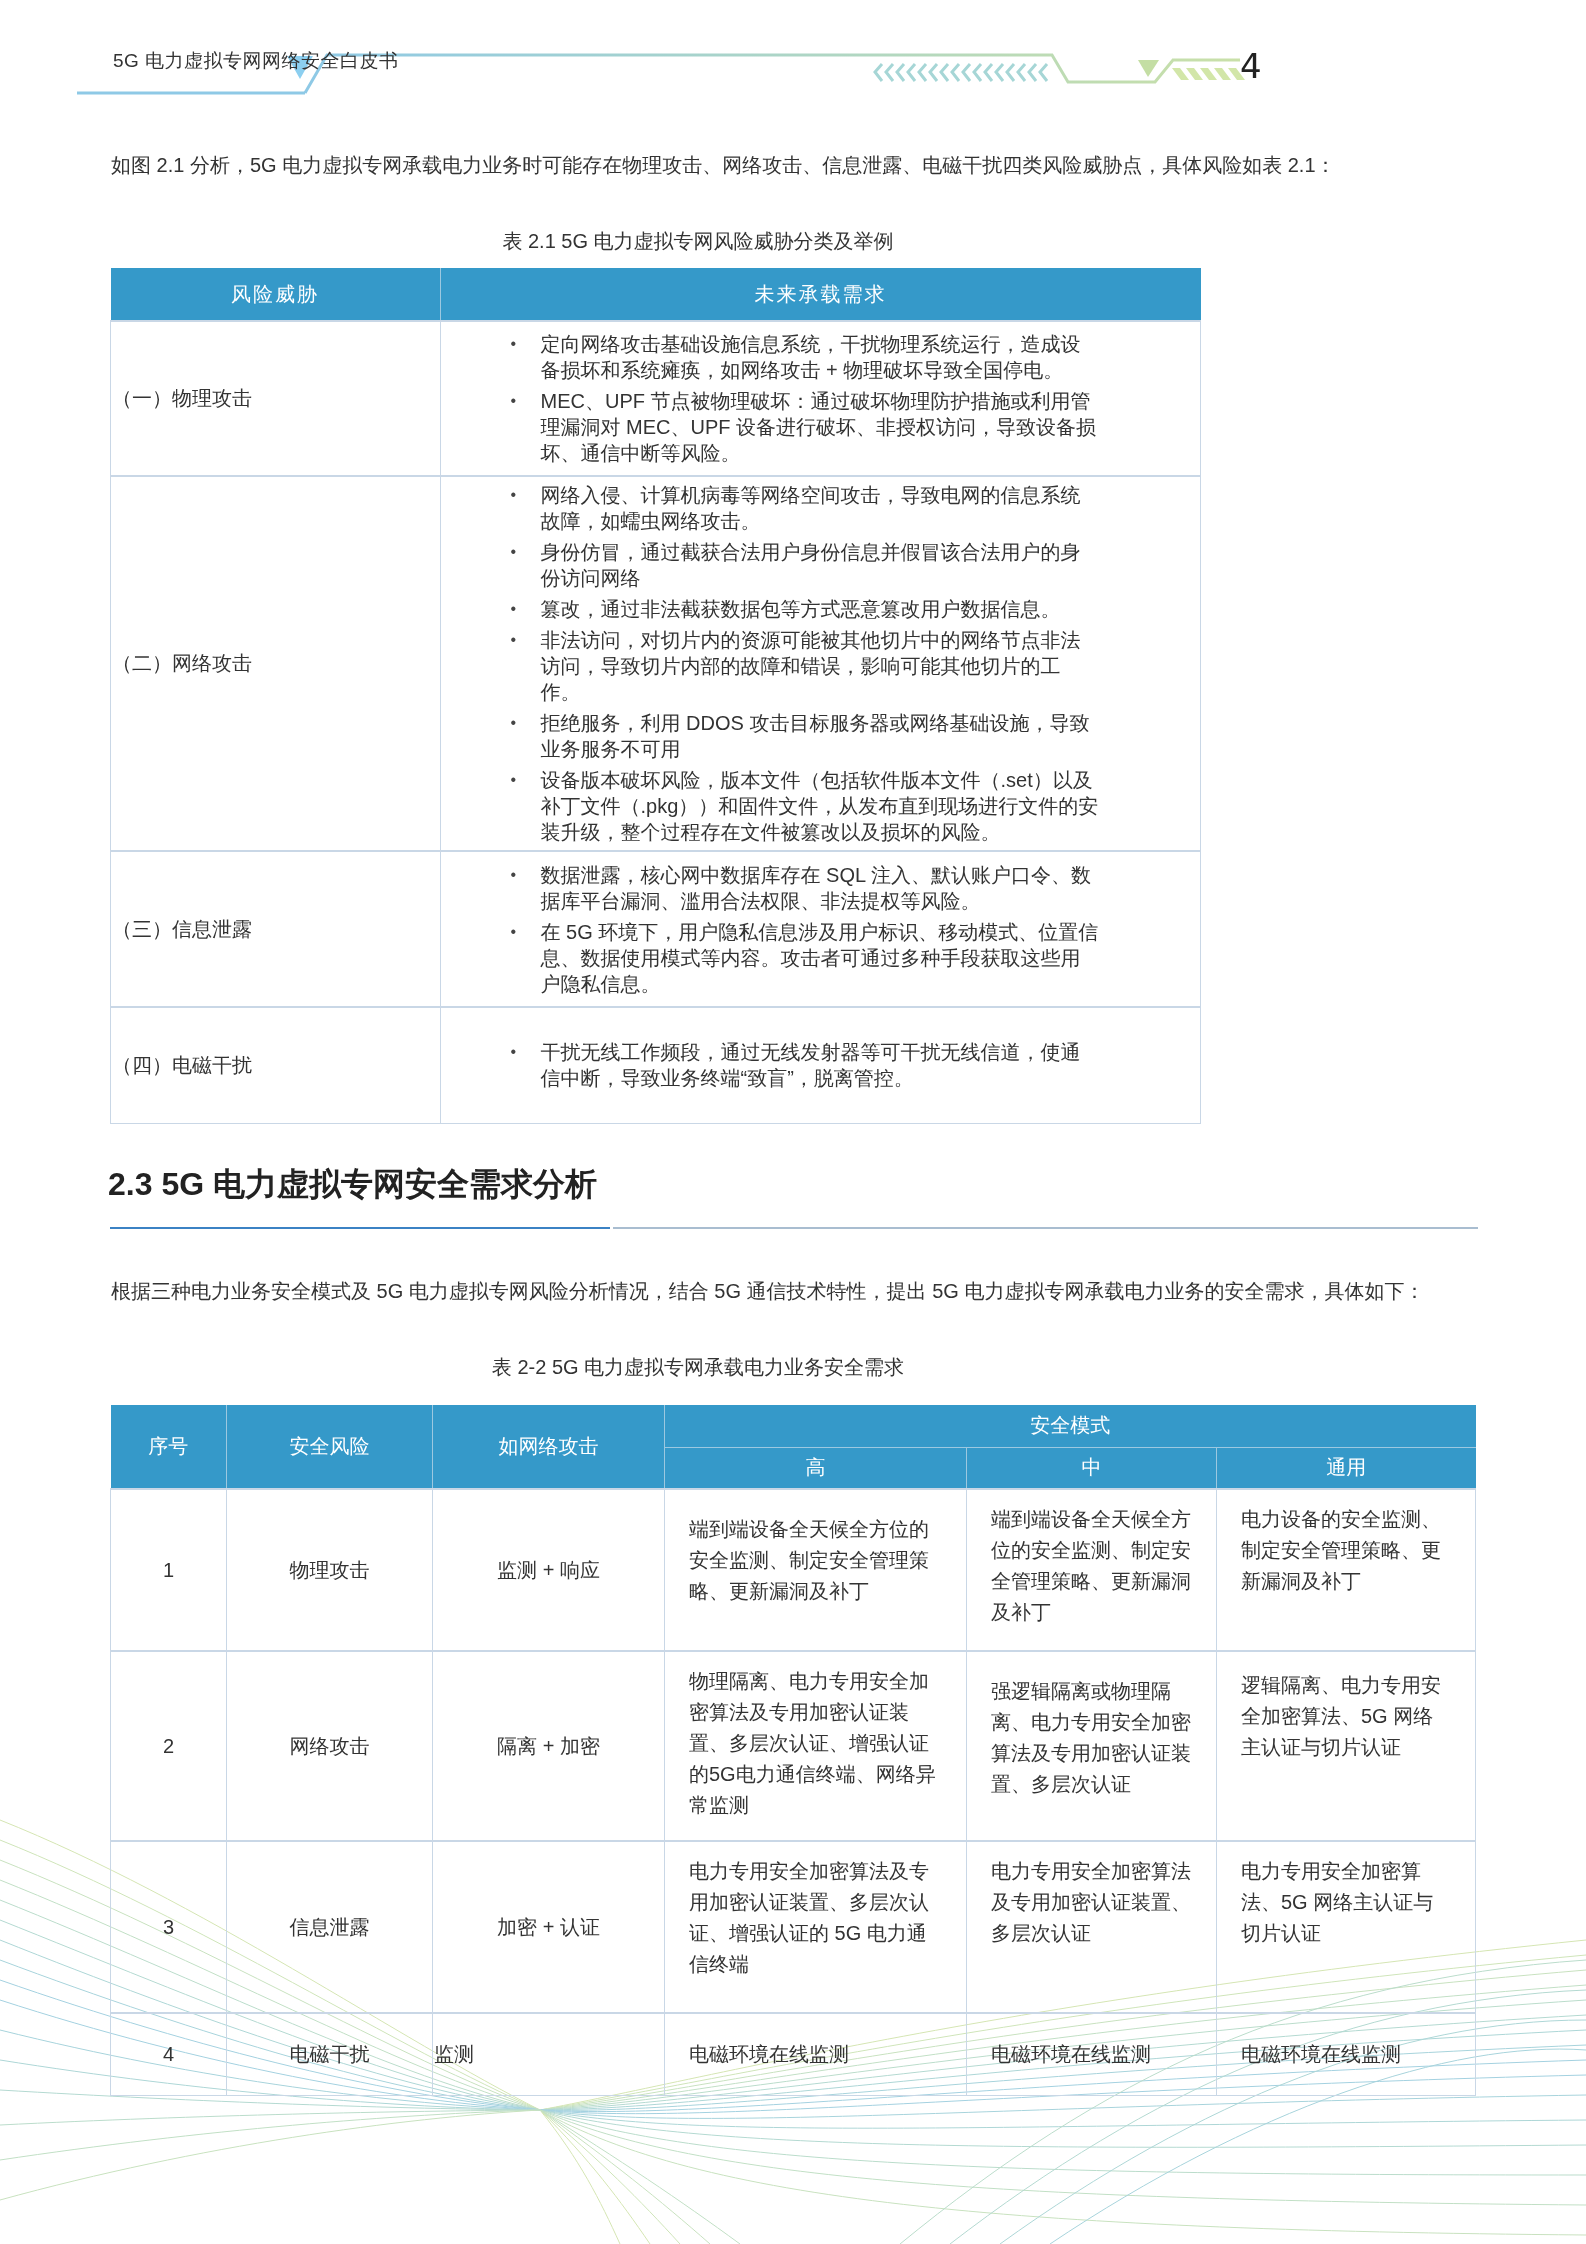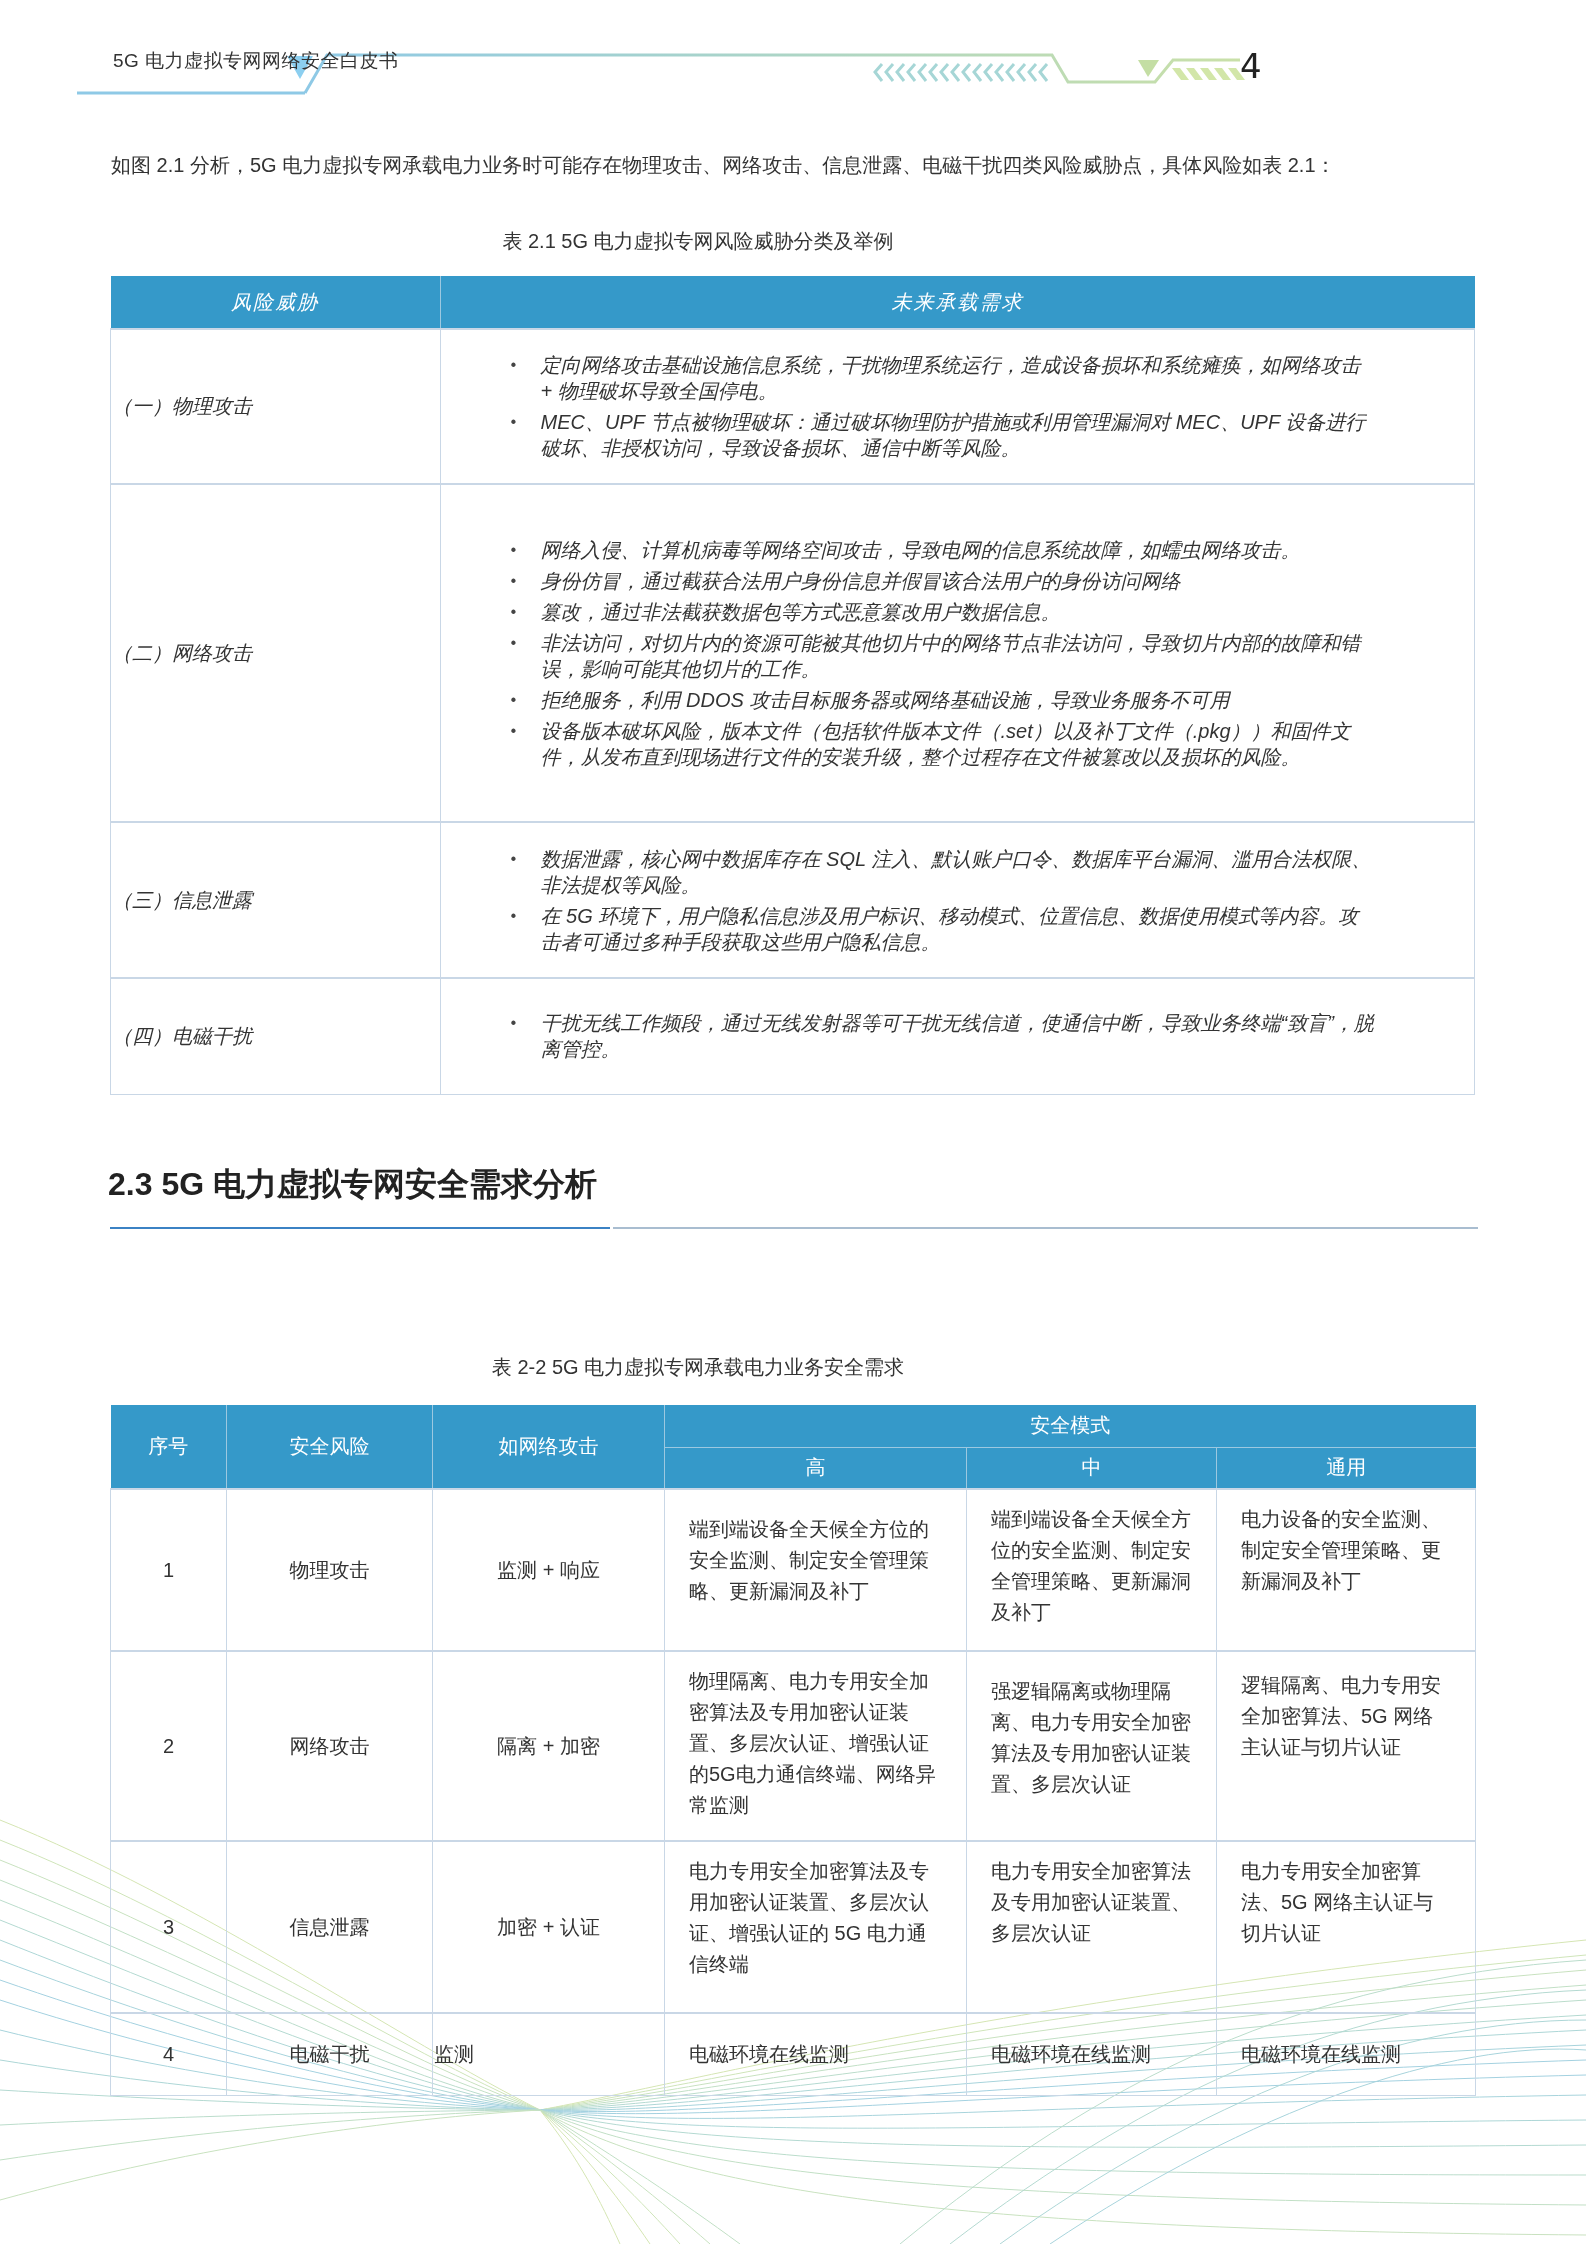--- a/index.html
+++ b/index.html
@@ -14,21 +14,21 @@
   
   .hdr-title { position: absolute; left: 113px; top: 48px; font-size: 19px; color: #333; letter-spacing: 0.5px; }
   .hdr-svg { position: absolute; left: 0; top: 0; }
   .page-num { position: absolute; left: 1240px; top: 46px; font-size: 34px; color: #222; font-family: "DejaVu Sans", sans-serif; }
 
   
   .para { position: absolute; left: 111px; font-size: 20px; color: #333; white-space: nowrap; }
   .caption { position: absolute; left: 0; width: 1396px; text-align: center; font-size: 20px; color: #333; }
 
   
-  .t1 { position: absolute; left: 110px; top: 276px; width: 1365px; border-collapse: collapse; table-layout: fixed; font-style: italic; }
+  .t1 { position: absolute; left: 110px; top: 268px; width: 1091px; border-collapse: collapse; table-layout: fixed; }
   .t1 th { background: #3599c9; color: #fff; font-weight: normal; font-size: 20px; height: 50px; letter-spacing: 2px; border-right: 1px solid #9cc8e0; }
   .t1 th:last-child { border-right: none; }
   .t1 td { border: 1px solid #c9d7e6; border-top: 2px solid #c9d7e6; vertical-align: middle; font-size: 20px; }
   .t1 td.risk { width: 327px; color: #333; }
   .t1 td.desc { padding: 0 100px 0 70px; }
   .t1 ul { margin: 0; padding: 0; list-style: none; }
   .t1 li { position: relative; padding-left: 30px; line-height: 26px; margin: 5px 0; }
   .t1 li::before { content: "•"; position: absolute; left: 0; top: 0; font-size: 16px; color: #444; }
 
   
@@ -150,20 +150,21 @@
           </ul>
         </td>
       </tr>
     </tbody>
   </table>
 
   <div class="sec-title">2.3 5G 电力虚拟专网安全需求分析</div>
   <div class="sec-rule-a"></div>
   <div class="sec-rule-b"></div>
 
+  <div class="para" style="top:1278px;">根据三种电力业务安全模式及 5G 电力虚拟专网风险分析情况，结合 5G 通信技术特性，提出 5G 电力虚拟专网承载电力业务的安全需求，具体如下：</div>
 
   <div class="caption" style="top:1354px;">表 2-2  5G 电力虚拟专网承载电力业务安全需求</div>
 
   <svg class="wave" width="1586" height="464">
     <g fill="none" stroke-width="1" opacity="0.75">
       <path d="M0,40 C200,120 400,260 540,330 C700,300 1000,220 1586,160" stroke="#c7dd9a"></path>
       <path d="M0,60 C200,140 400,270 540,330 C700,305 1000,230 1586,175" stroke="#bfdca2"></path>
       <path d="M0,80 C200,160 400,280 540,330 C700,310 1000,240 1586,190" stroke="#b6d8aa"></path>
       <path d="M0,100 C200,180 400,290 540,330 C700,315 1000,250 1586,205" stroke="#add5b2"></path>
       <path d="M0,120 C200,200 400,300 540,330 C700,320 1000,260 1586,220" stroke="#a4d1ba"></path>

